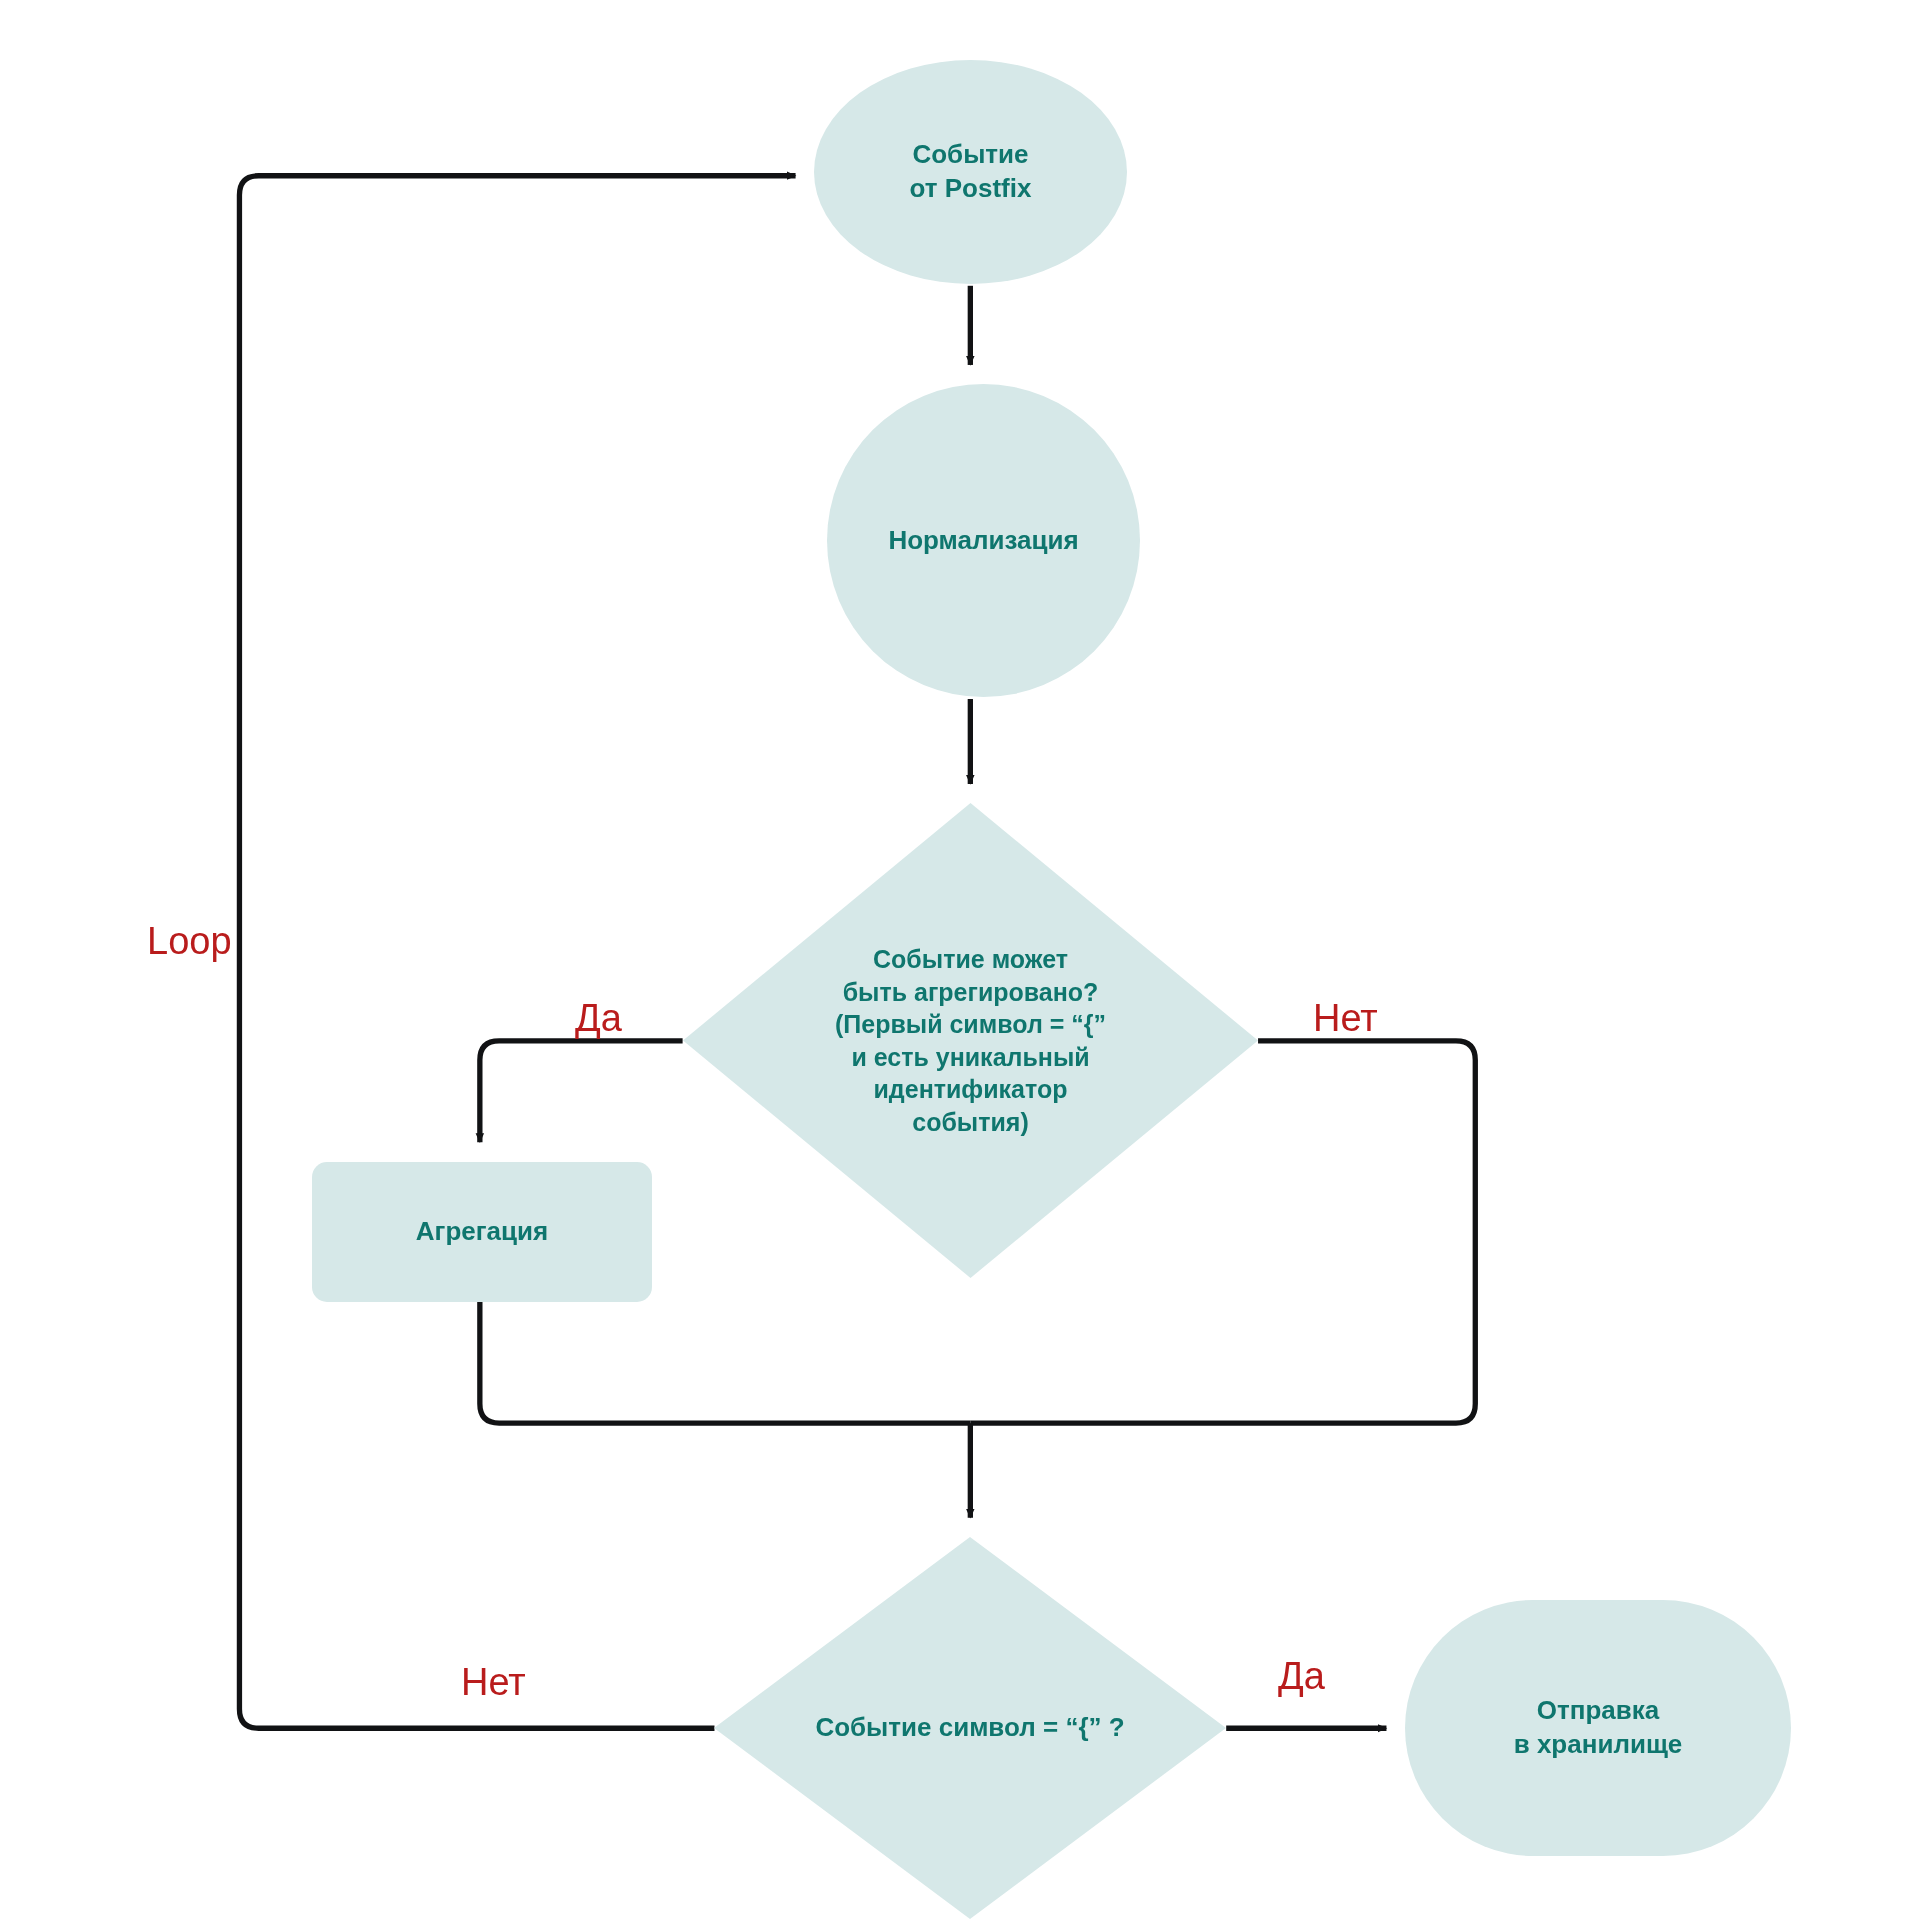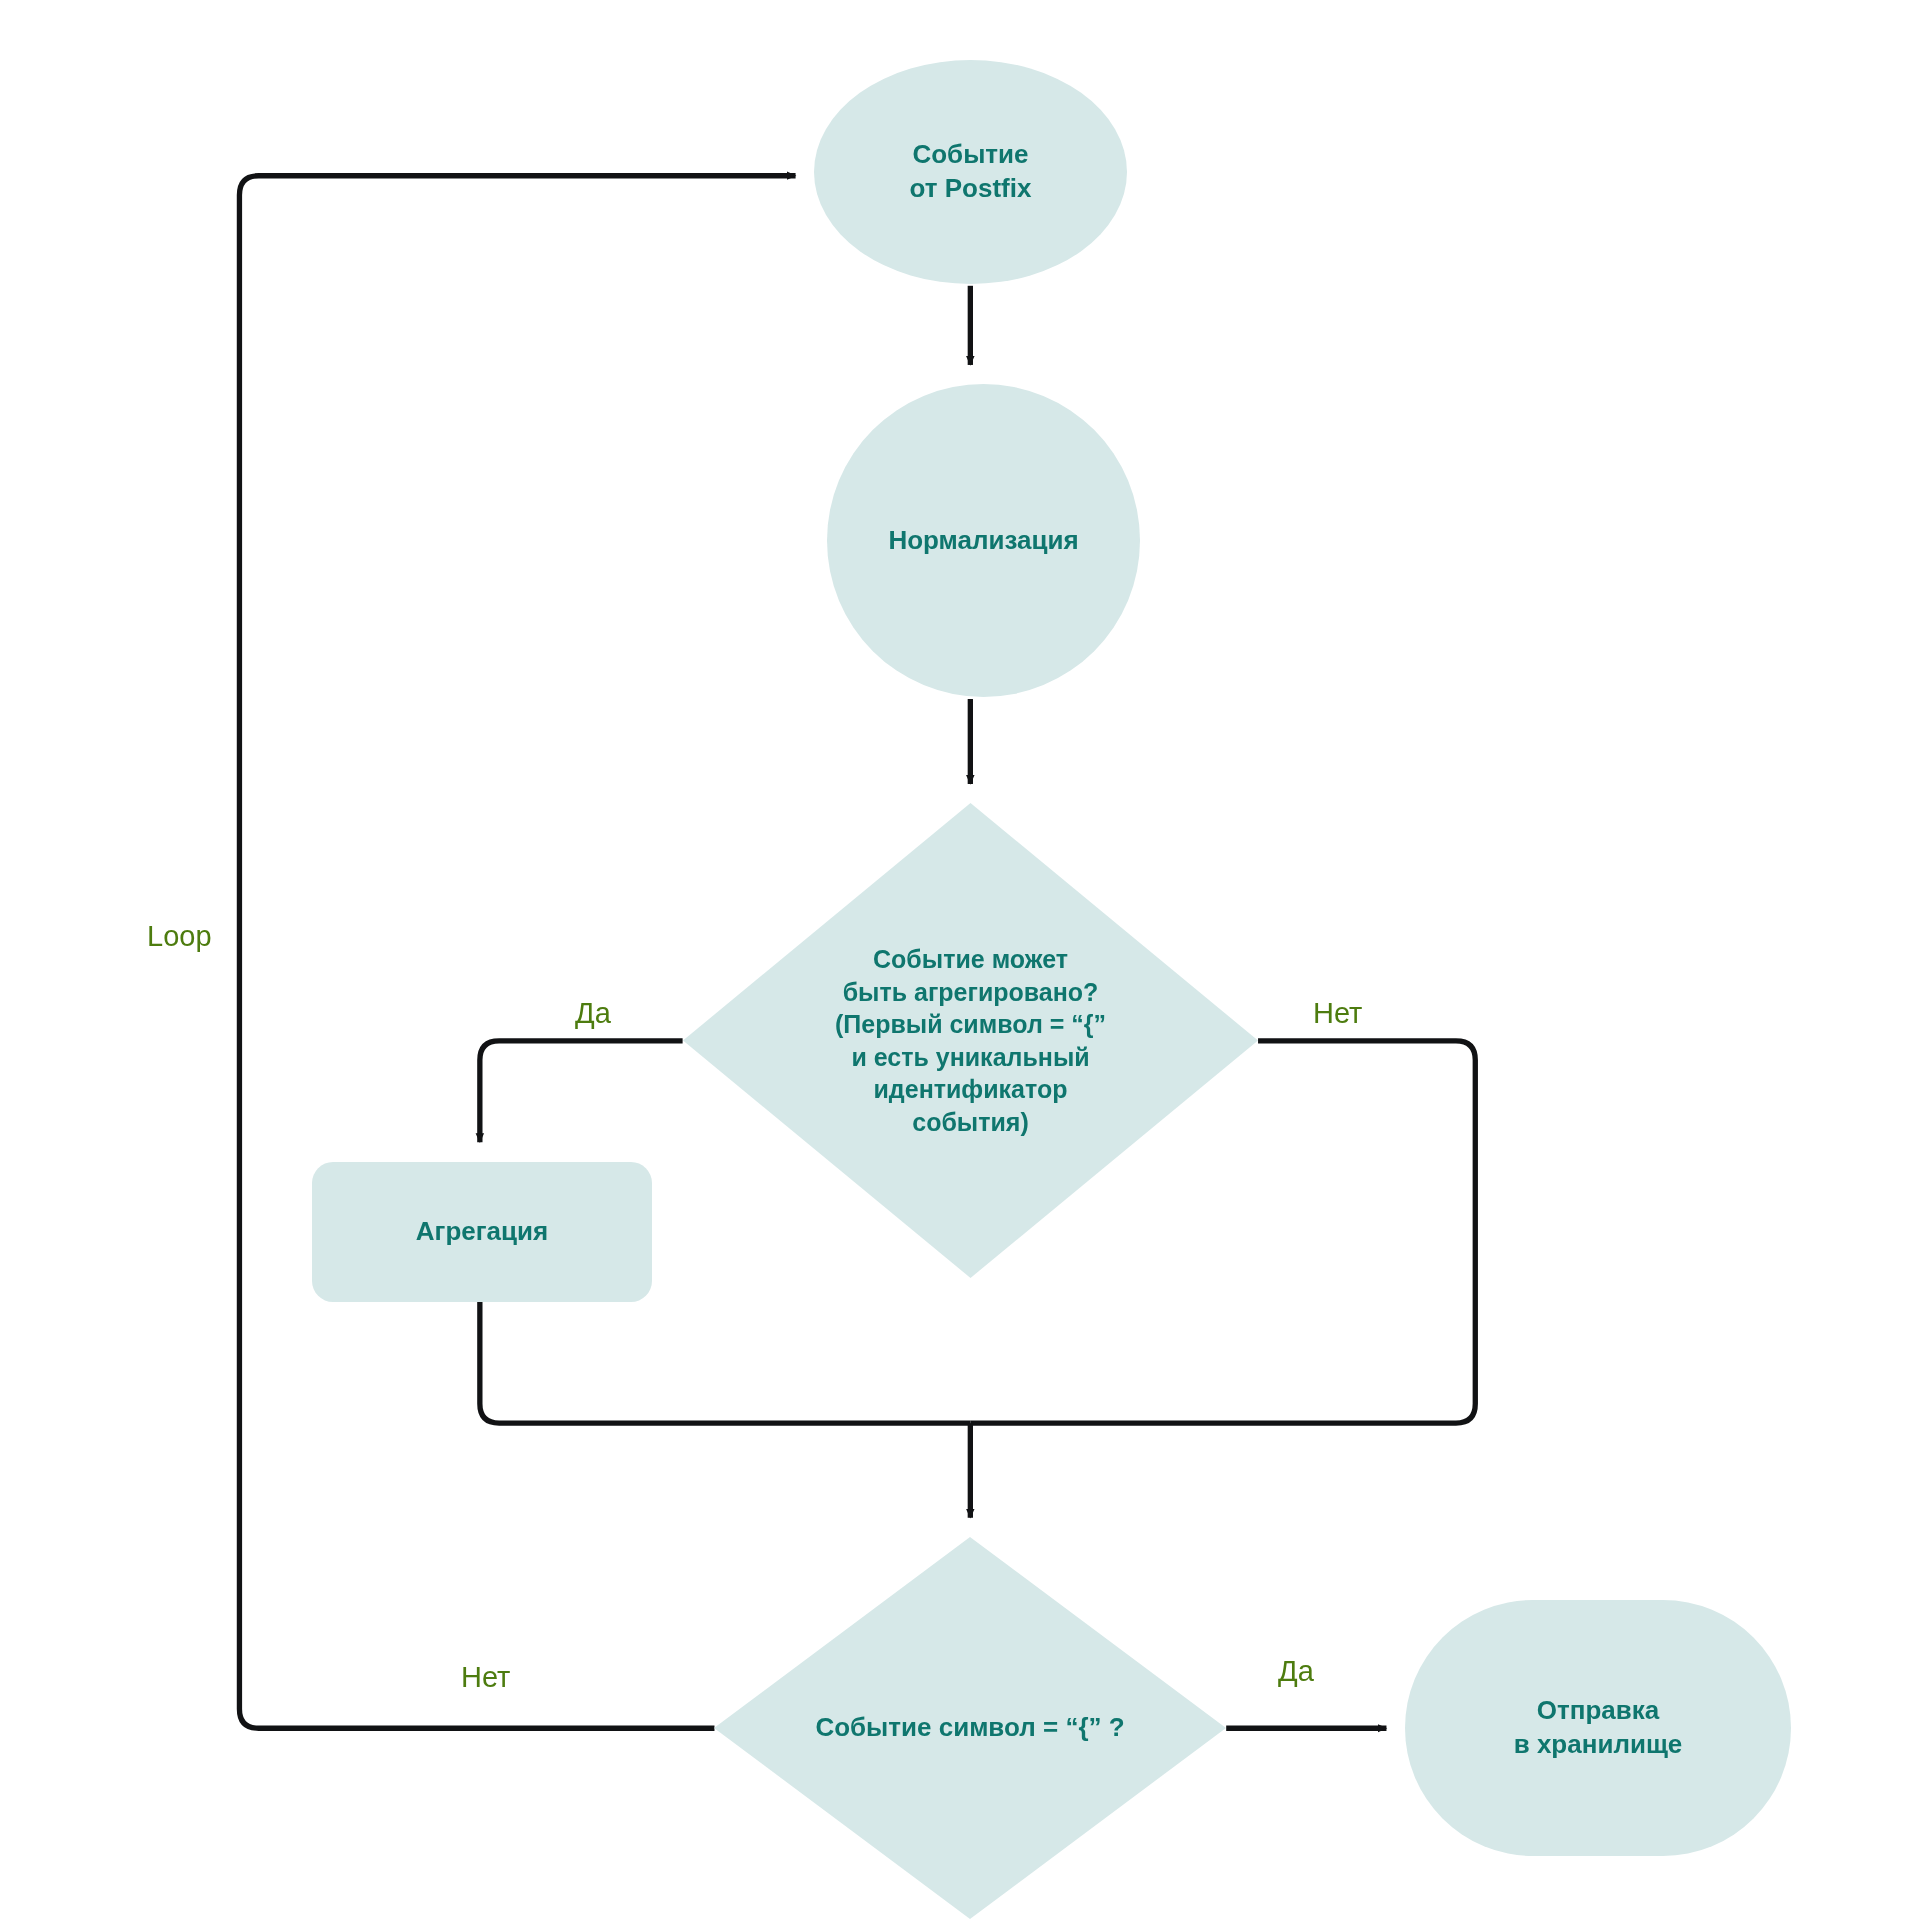--- a/index.html
+++ b/index.html
@@ -83,36 +83,37 @@
     left: 827px;  top: 384px;  width: 313px;  height: 313px;
     font-size: 26px;
   }
   #node-decision-aggregable {
     left: 683px;  top: 803px;  width: 575px;  height: 475px;
     font-size: 25px;
   }
   #node-aggregation {
     left: 312px;  top: 1162px; width: 340px;  height: 140px;
     font-size: 26px;
+    border-radius: 15px;
   }
   #node-decision-first-char {
     left: 714px;  top: 1537px; width: 512px;  height: 382px;
     font-size: 26px;
   }
   #node-send-to-storage {
     left: 1405px; top: 1600px; width: 386px;  height: 256px;
     font-size: 26px;
   }
 
   
   .edge-label {
     position: absolute;
-    color: #4d7c0f;
+    color: #b91c1c;
     font-weight: normal;
-    font-size: 29px;
+    font-size: 38px;
     white-space: nowrap;
     line-height: 1;
   }
   #label-loop        { left: 147px;  top: 922px;  }
   #label-yes-aggr    { left: 575px;  top: 999px; }
   #label-no-aggr     { left: 1313px; top: 999px; }
   #label-no-firstchar{ left: 461px;  top: 1663px; }
   #label-yes-firstchar{left: 1278px; top: 1657px; }
 </style>
 </head>

